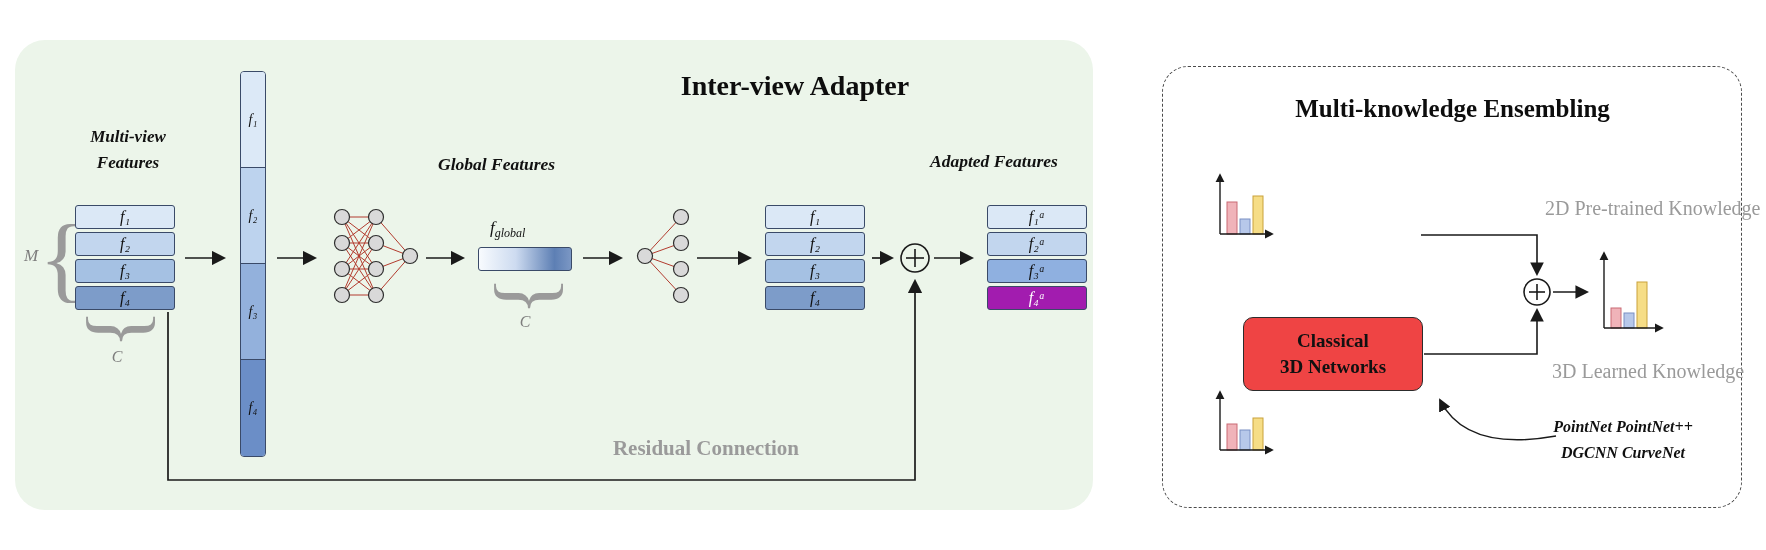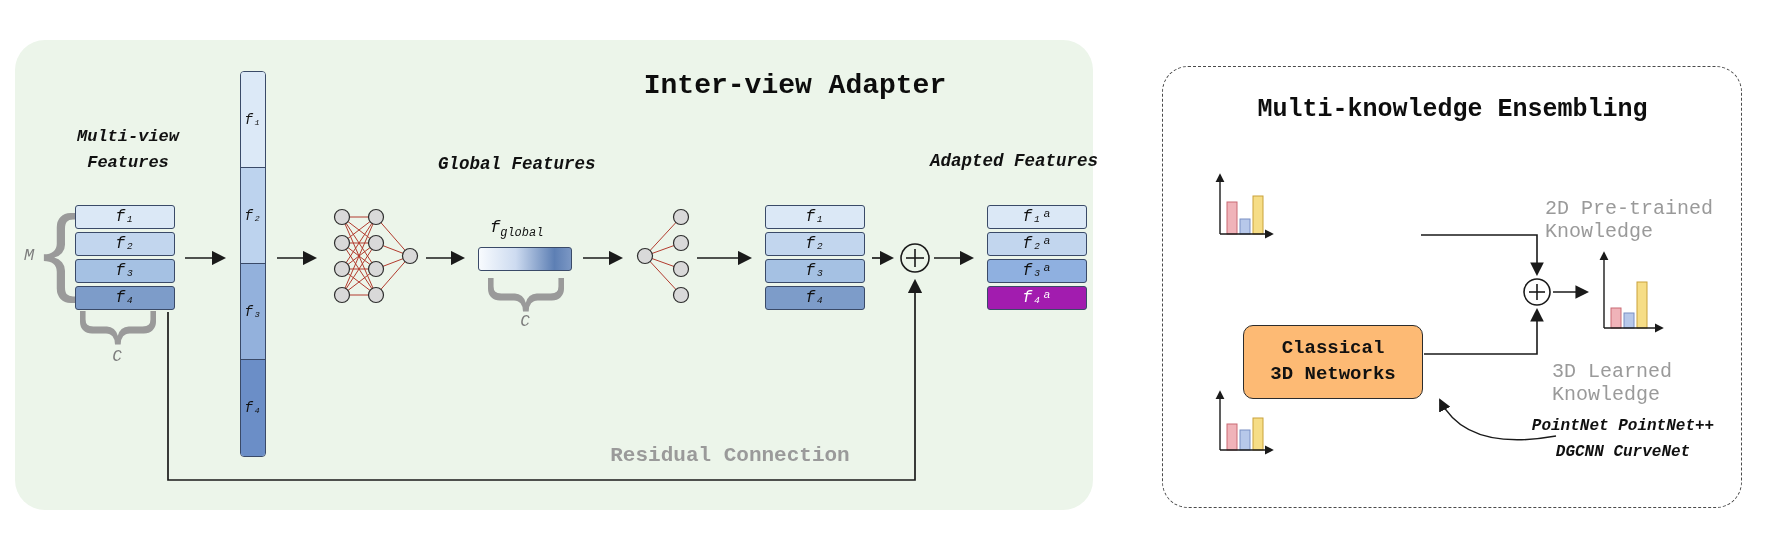--- a/index.html
+++ b/index.html
@@ -1,19 +1,19 @@
 <!DOCTYPE html>
 <html><head>
 <meta charset="utf-8">
 <style>
   * { margin:0; padding:0; box-sizing:border-box; }
   html,body { background:#ffffff; }
   #canvas {
     position:relative; width:1766px; height:550px; overflow:hidden;
-    font-family:Liberation Mono, monospace; color:#111;
+    font-family:Liberation Serif, serif; color:#111;
   }
   .abs { position:absolute; }
 
   
   .panel-green {
     left:15px; top:40px; width:1078px; height:470px;
     background:#ecf5ea; border-radius:30px;
   }
   .panel-dashed {
     left:1162px; top:66px; width:580px; height:442px;
@@ -75,23 +75,23 @@
 
   
   .pcbox {
     left:1300px; top:214px; width:120px; height:42px;
     background:#f8e38a; border:1.5px solid #2c2c2c; border-radius:8px;
     display:flex; align-items:center; justify-content:center;
     font-weight:bold; font-size:19px;
   }
   .clbox {
     left:1243px; top:317px; width:180px; height:74px;
-    background:#fdba74; border:1.5px solid #2c2c2c; border-radius:10px;
+    background:#ef4444; border:1.5px solid #2c2c2c; border-radius:10px;
     display:flex; flex-direction:column; align-items:center; justify-content:center;
-    font-weight:bold; font-size:19px; line-height:1.35;margin-top:8px;
+    font-weight:bold; font-size:19px; line-height:1.35;
   }
   .knowledge { font-size:20px; color:#9a9a9a; }
   .backbones { width:210px; text-align:center; font-style:italic; font-weight:600;
                font-size:16px; line-height:1.6; color:#101010; }
 
   svg.overlay { position:absolute; left:0; top:0; pointer-events:none; }
 </style>
 </head>
 <body>
 
@@ -142,21 +142,21 @@
   </div>
 
   <div class="abs sec-label" style="left:930px; top:151px; width:210px;">Adapted Features</div>
   <div class="abs stack" style="left:987px; top:205px;">
     <div class="fbox c1">f₁ᵃ</div>
     <div class="fbox c2">f₂ᵃ</div>
     <div class="fbox a3">f₃ᵃ</div>
     <div class="fbox a4">f₄ᵃ</div>
   </div>
 
-  <div class="abs residual-label" style="left:600px; top:436px;margin-top:8px;">Residual Connection</div>
+  <div class="abs residual-label" style="left:576px; top:436px;">Residual Connection</div>
 
   <div class="abs panel-dashed"></div>
 
   <div class="abs title t-mke">Multi-knowledge Ensembling</div>
 
 
   <div class="abs clbox">
     <div>Classical</div>
     <div>3D Networks</div>
   </div>

